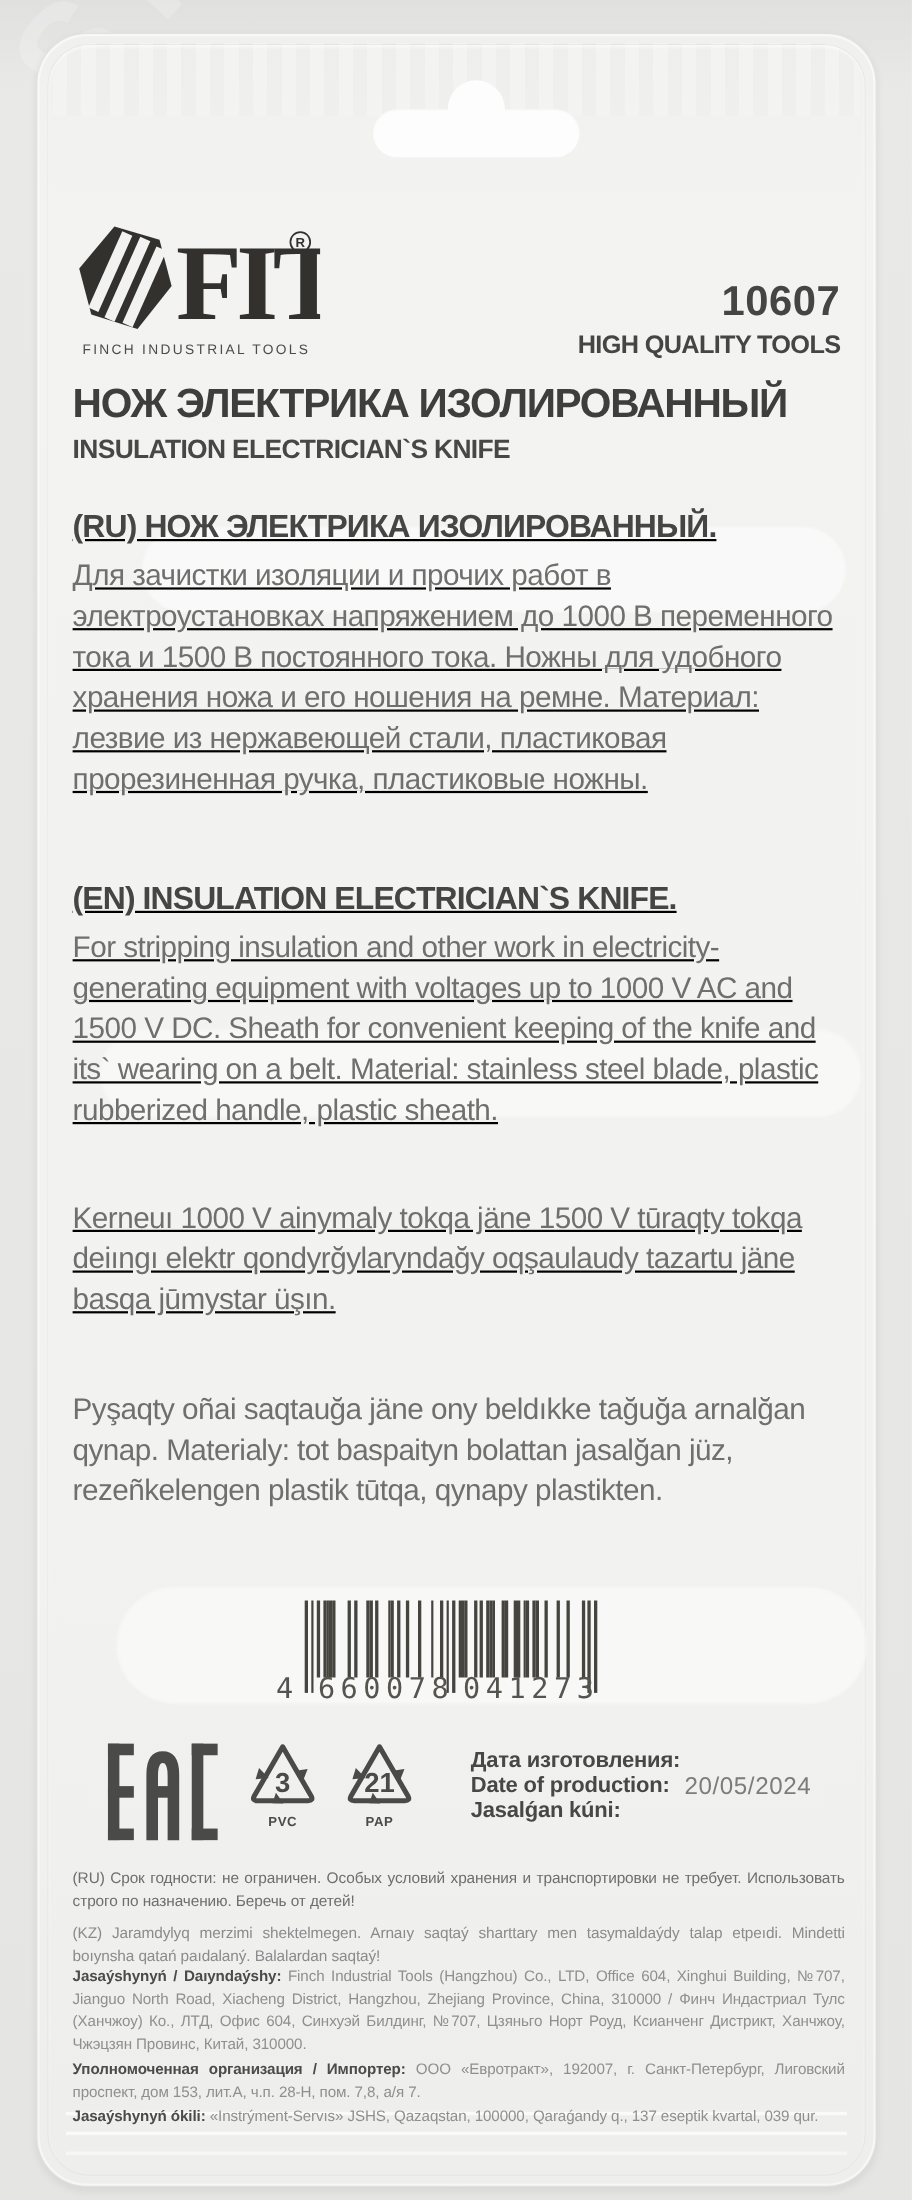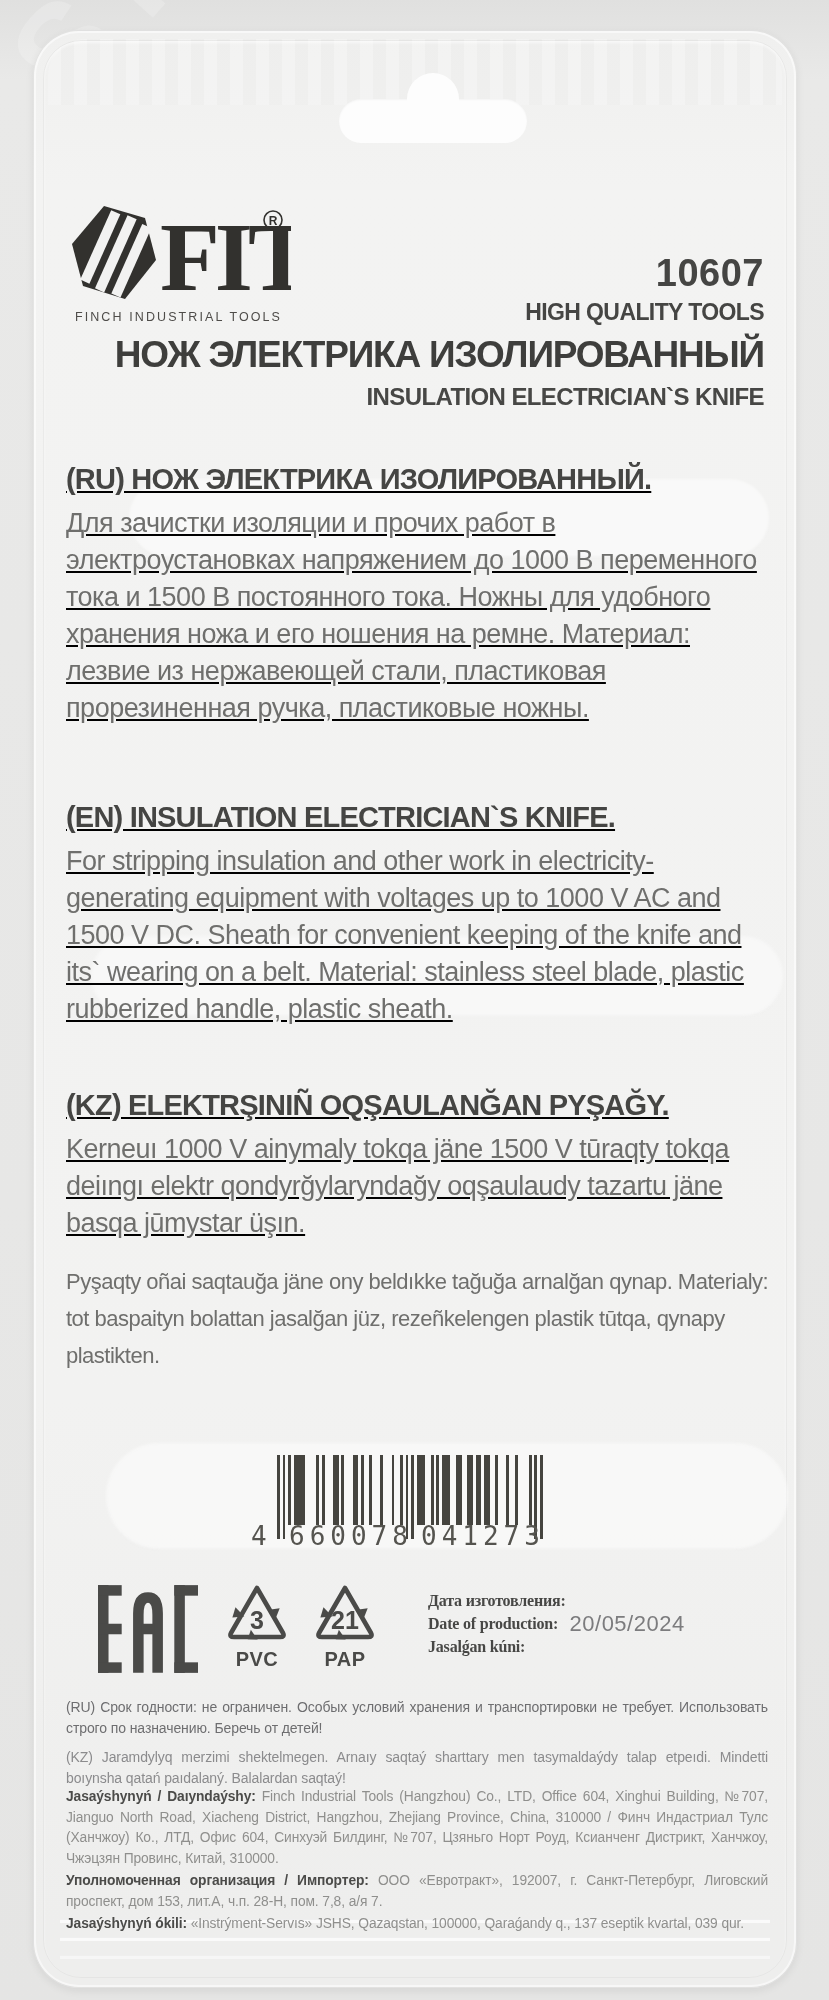--- a/index.html
+++ b/index.html
@@ -53,52 +53,52 @@
 
   
   .header{position:absolute;left:32px;right:32px;top:172px;display:flex;justify-content:space-between;align-items:flex-end;}
   .logo-block{width:225px;}
   .logo-tagline{margin-top:3px;font-size:12.5px;letter-spacing:2.1px;color:#4e4c49;text-align:center;white-space:nowrap;}
   .header-right{text-align:right;padding-top:18px;}
   .sku{font-size:38px;font-weight:bold;color:#454543;letter-spacing:0.5px;line-height:1;}
   .slogan{margin-top:9px;font-size:23px;font-weight:bold;color:#454543;letter-spacing:-0.6px;line-height:1;}
 
   
-  .title-block{position:absolute;left:32px;right:32px;top:304px;text-align:right;}
+  .title-block{position:absolute;left:32px;right:32px;top:316px;}
   .title-ru{font-size:37px;font-weight:bold;color:#3e3e3c;letter-spacing:-1.2px;line-height:1.1;}
   .title-en{margin-top:8px;font-size:24px;font-weight:bold;color:#474745;letter-spacing:-0.6px;line-height:1.1;}
 
   
   .section{position:absolute;left:32px;width:705px;text-decoration:underline;}
   .section h3{margin:0 0 9px 0;font-size:29px;font-weight:bold;color:#454543;letter-spacing:-0.8px;line-height:1.15;}
   .section p{margin:0;font-size:27px;color:#6f6f6d;letter-spacing:-0.5px;line-height:37px;font-weight:400;}
   .sec-ru{top:432px;} .sec-en{top:770px;} .sec-kz{top:1058px;}
-  .kz-para2{position:absolute;left:32px;top:1232px;width:705px;font-size:22px;color:#6f6f6d;
+  .kz-para2{position:absolute;left:32px;top:1232px;width:705px;font-size:27px;color:#6f6f6d;
     letter-spacing:-0.5px;line-height:37px;margin:0;}
 
   
   .barcode{position:absolute;left:243px;top:1424px;width:300px;height:110px;}
   .bc-bars{display:flex;align-items:flex-start;height:86px;}
   .bc-mod{width:2.8px;height:70px;}
   .bc-mod.black{background:#45443f;}
   .bc-mod.black.guard{height:84px;}
   .bc-digits{position:absolute;top:66px;left:0;width:266px;font-family:"DejaVu Sans Mono",monospace;
     font-size:26px;color:#55544f;}
   .bc-first{position:absolute;left:-26px;top:0;}
   .bc-left{position:absolute;left:12px;top:0;letter-spacing:5px;}
   .bc-right{position:absolute;left:144px;top:0;letter-spacing:5px;}
 
   
   .cert-row{position:absolute;left:64px;top:1552px;display:flex;align-items:flex-start;}
   .eac{margin-right:26px;}
   .recycle{margin-right:22px;text-align:center;}
-  .recycle-label{font-size:20px;font-weight:bold;color:#4a4a48;margin-top:1px;letter-spacing:0.5px;}
+  .recycle-label{font-size:12px;font-weight:bold;color:#4a4a48;margin-top:1px;letter-spacing:0.5px;}
   .sr{font-size:0;position:absolute;}
   .date-block{margin-left:28px;display:flex;align-items:center;padding-top:6px;}
-  .date-labels div{font-size:16px;font-weight:bold;color:#474745;line-height:23px;letter-spacing:-0.2px;font-family:Liberation Serif, serif;}
+  .date-labels div{font-size:20px;font-weight:bold;color:#474745;line-height:23px;letter-spacing:-0.2px;}
   .date-value{font-size:22px;color:#7c7c7e;margin-left:4px;letter-spacing:0.5px;}
 
   
   .fine-print{position:absolute;left:32px;top:1666px;width:702px;}
   .fine-print p{margin:0 0 9px 0;font-size:14px;line-height:20.5px;letter-spacing:-0.1px;text-align:justify;}
   .fp-ru{color:#6e6e70;} .fp-kz{color:#8b8b8d;}
   .legal{position:absolute;left:32px;top:1756px;width:702px;}
   .legal p{margin:0 0 2px 0;font-size:13.8px;line-height:20.5px;letter-spacing:-0.1px;color:#8f8f8d;text-align:justify;}
   .legal b{color:#4b4b49;}
 </style>
@@ -150,21 +150,20 @@
     <h3>(RU) НОЖ ЭЛЕКТРИКА ИЗОЛИРОВАННЫЙ.</h3>
     <p>Для зачистки изоляции и прочих работ в электроустановках напряжением до 1000 В переменного тока и 1500 В постоянного тока. Ножны для удобного хранения ножа и его ношения на ремне. Материал: лезвие из нержавеющей стали, пластиковая прорезиненная ручка, пластиковые ножны.</p>
   </div>
 
   <div class="section sec-en">
     <h3>(EN) INSULATION ELECTRICIAN`S KNIFE.</h3>
     <p>For stripping insulation and other work in electricity-generating equipment with voltages up to 1000 V AC and 1500 V DC. Sheath for convenient keeping of the knife and its` wearing on a belt. Material: stainless steel blade, plastic rubberized handle, plastic sheath.</p>
   </div>
 
   <div class="section sec-kz">
-    <h3>(KZ) ELEKTRŞINIÑ OQŞAULANĞAN PYŞAĞY.</h3>
     <p>Kerneuı 1000 V ainymaly tokqa jäne 1500 V tūraqty tokqa deiıngı elektr qondyrğylaryndağy oqşaulaudy tazartu jäne basqa jūmystar üşın.</p>
   </div>
   <p class="kz-para2">Pyşaqty oñai saqtauğa jäne ony beldıkke tağuğa arnalğan qynap. Materialy: tot baspaityn bolattan jasalğan jüz, rezeñkelengen plastik tūtqa, qynapy plastikten.</p>
 
   <div class="barcode">
     <div class="bc-bars" id="bc-bars">
         <div class="bc-mod black guard"></div>
         <div class="bc-mod guard"></div>
         <div class="bc-mod black guard"></div>
         <div class="bc-mod"></div>

